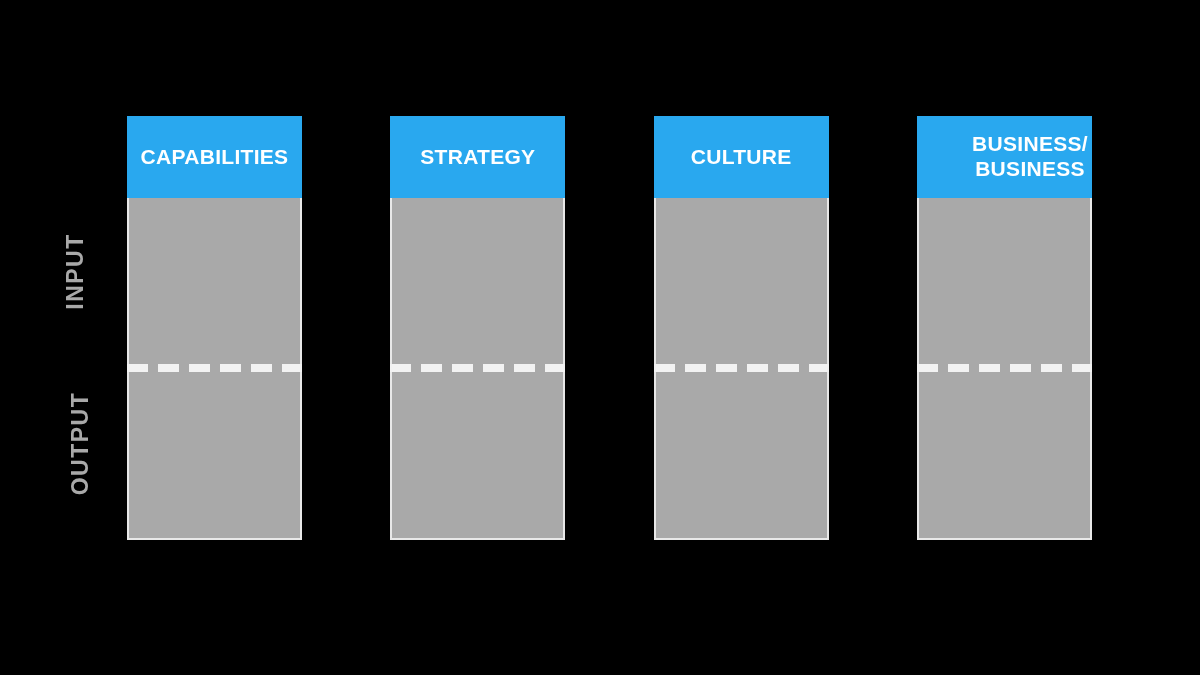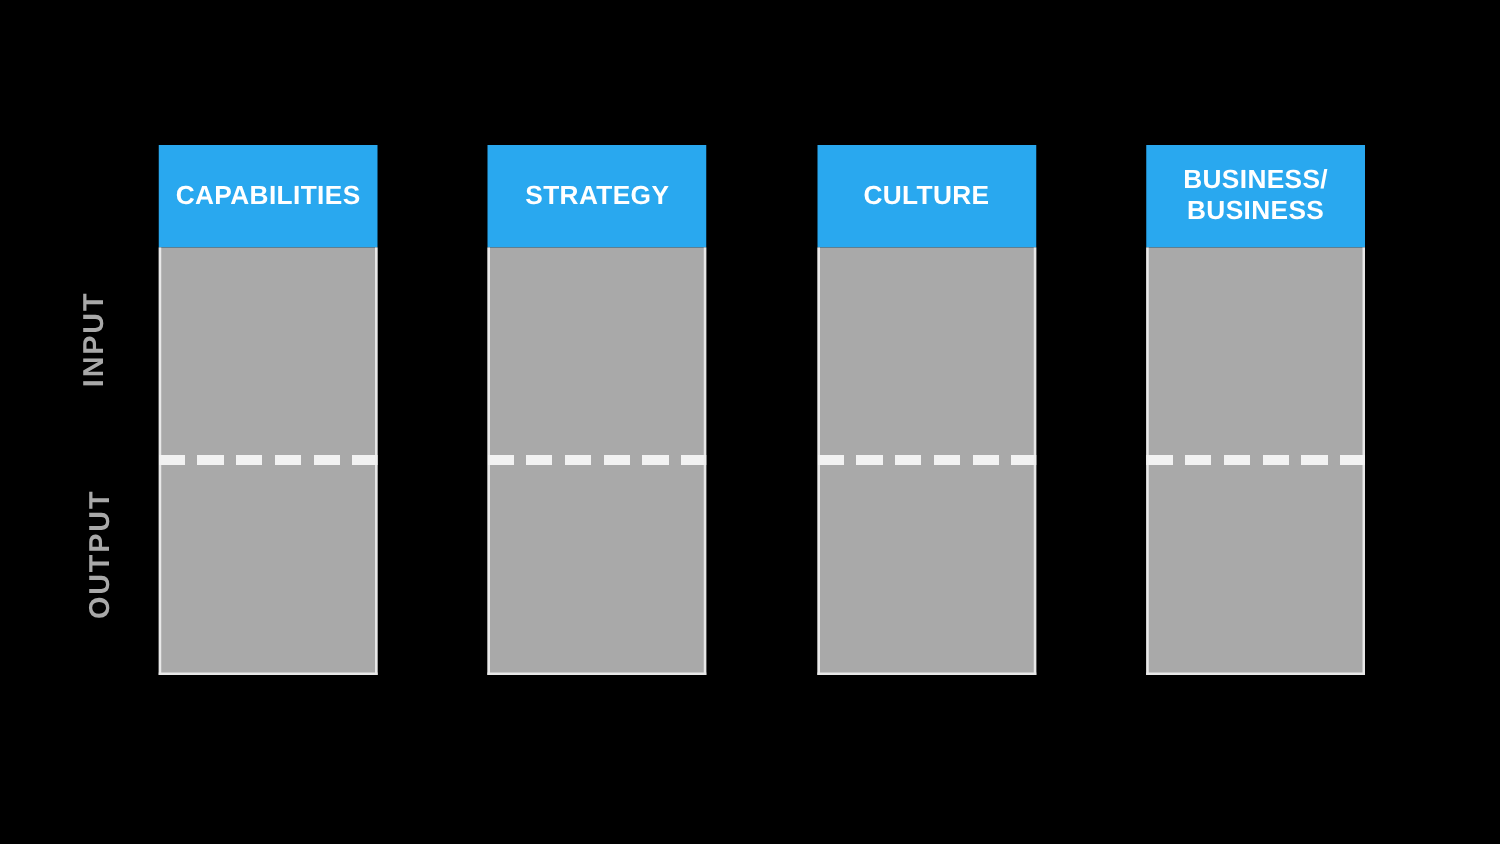--- a/index.html
+++ b/index.html
@@ -76,20 +76,21 @@
     text-align: center;
     font-weight: bold;
     font-size: 21px;
     line-height: 1.18;
     letter-spacing: 0.3px;
     box-sizing: border-box;
     padding: 0 4px;
   }
   .column-header.two-line {
     font-size: 21px;
+    justify-content: flex-end;
   }
 
   .column-body {
     flex: 1;
     background: #A9A9A9;
     border-left: 2px solid #E8E8E8;
     border-right: 2px solid #E8E8E8;
     border-bottom: 2px solid #E8E8E8;
     box-sizing: border-box;
     position: relative;

